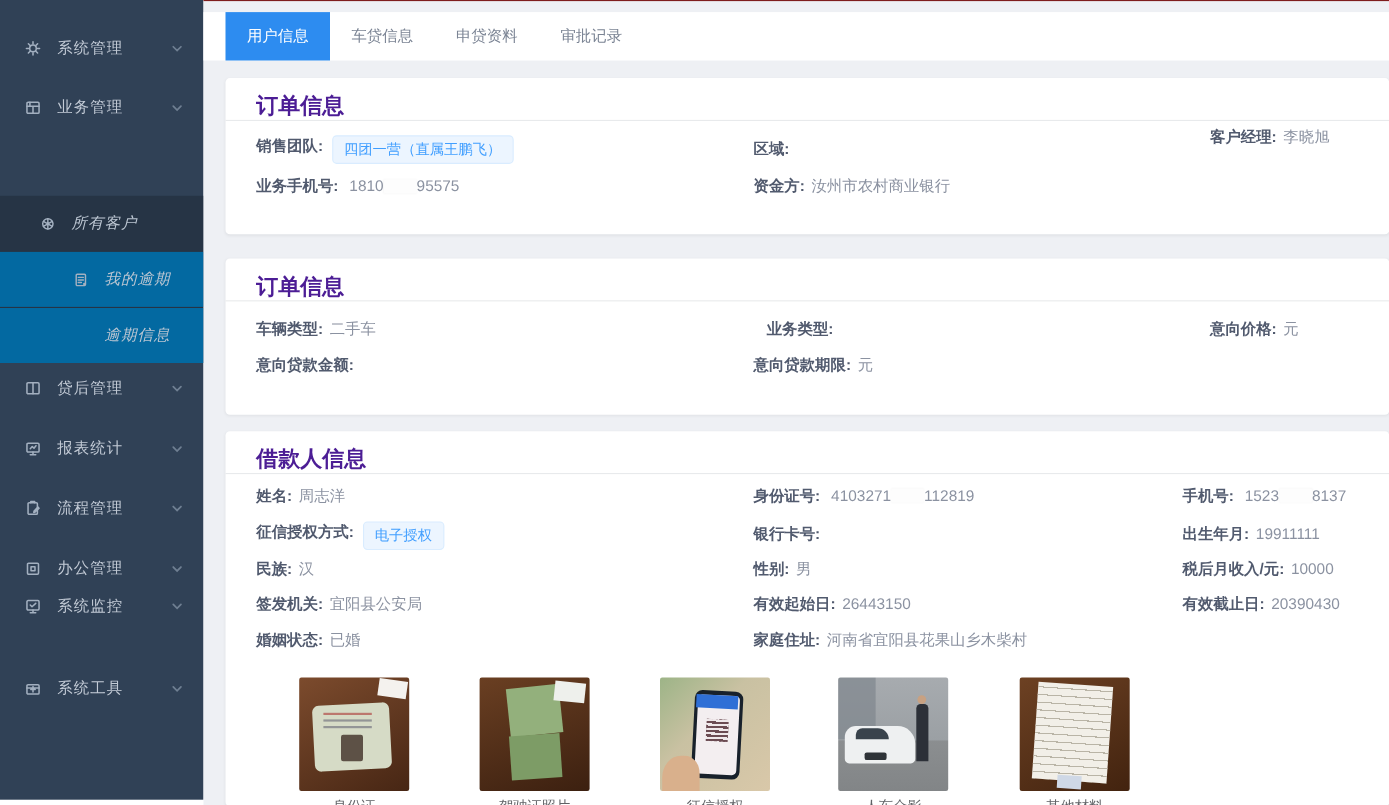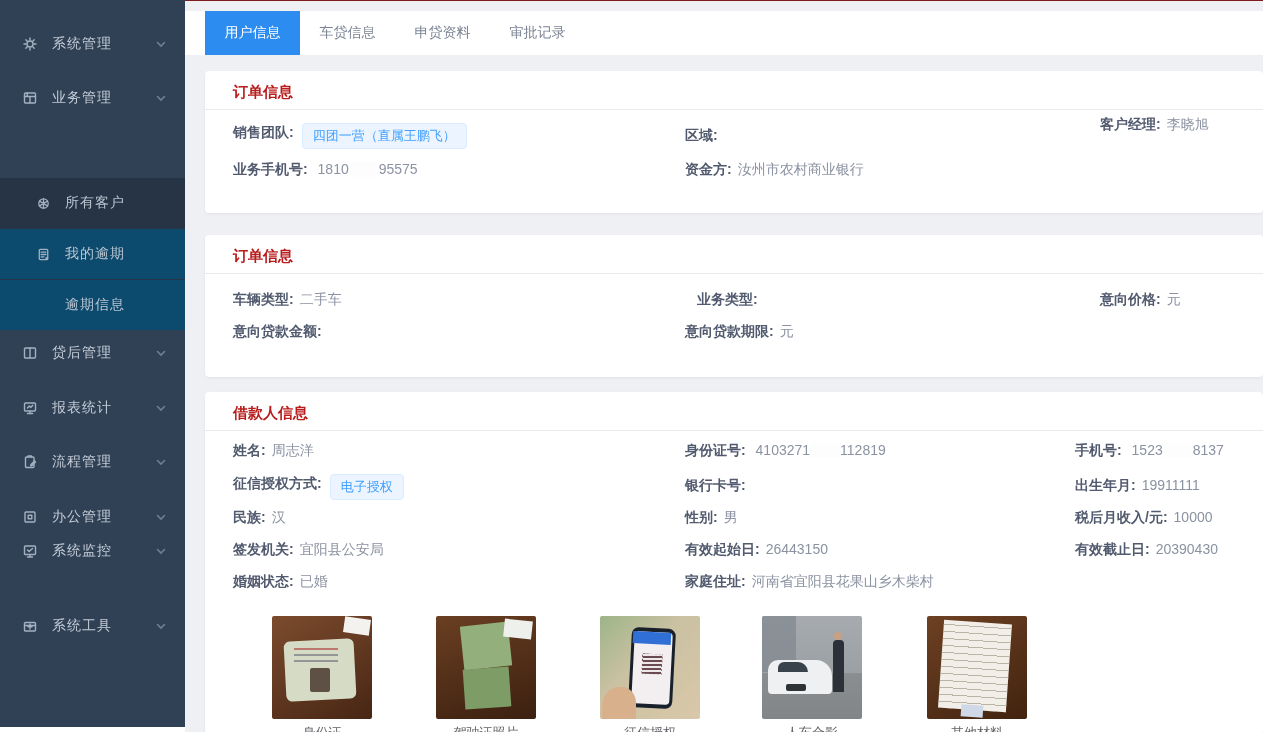--- a/index.html
+++ b/index.html
@@ -6,37 +6,37 @@
     font-family:"Liberation Sans","DejaVu Sans",sans-serif;background:#fff;}
   
   .sidebar{position:absolute;left:0;top:0;width:185px;height:727px;background:#304156;}
   .nav-item{position:absolute;left:0;width:185px;height:54px;display:flex;align-items:center;
     color:#c3cbd6;font-size:14px;cursor:pointer;}
   .nav-item .nicon{width:16px;height:16px;margin-left:22px;display:inline-flex;}
   .nav-item .nlabel{margin-left:14px;letter-spacing:1px;}
   .nav-item .chev{position:absolute;right:18px;top:20px;width:12px;height:12px;opacity:.75;}
   .submenu{position:absolute;left:0;top:178px;width:185px;height:152px;background:#263445;}
   .sub-item{position:absolute;left:0;width:185px;height:50px;display:flex;align-items:center;
-    color:#bcc6d2;font-size:14px;cursor:pointer;}
-  .sub-item.dim{background:#0c4a6e;}
+    color:#bcc6d2;font-size:14px;cursor:pointer;font-style:italic;}
+  .sub-item.dim{background:#0369a1;justify-content:center;}
   .sub-item .nicon{width:15px;height:15px;margin-left:36px;display:inline-flex;}
   .sub-item .nlabel{margin-left:14px;letter-spacing:1px;}
   .sub-item .nlabel.noicon{margin-left:65px;}
   svg.ic{stroke:#a3b0c0;fill:none;stroke-width:1.4;stroke-linecap:round;stroke-linejoin:round;}
   svg.chv{stroke:#8494a6;fill:none;stroke-width:1.6;stroke-linecap:round;}
   
   .main{position:absolute;left:185px;top:0;width:1078px;height:732px;background:#eef0f4;
     border-top:1px solid #7f1d1d;}
   .tabbar{position:absolute;left:0;top:10px;width:1078px;height:44px;background:#fff;display:flex;}
   .tab{width:95px;height:44px;display:flex;align-items:center;justify-content:center;
     font-size:14px;color:#7b8494;cursor:pointer;}
   .tab.active{background:#2d8cf0;color:#fff;}
   .card{position:absolute;left:20px;width:1058px;background:#fff;border-radius:4px;
     box-shadow:0 1px 3px rgba(0,0,0,.06);}
-  .card-title{position:absolute;left:28px;top:12px;font-size:15px;font-weight:bold;color:#b91c1c;}
+  .card-title{position:absolute;left:28px;top:12px;font-size:20px;font-weight:bold;color:#4c1d95;}
   .card-div{position:absolute;left:0;top:38px;width:100%;height:1px;background:#e8eaec;}
   .field{position:absolute;white-space:nowrap;font-size:14px;}
   .flabel{font-weight:bold;color:#515a6e;}
   .fvalue{color:#8b92a1;margin-left:6px;}
   .redact{display:inline-block;width:30px;height:13px;background:#fdfdfd;vertical-align:-2px;
     border-radius:2px;box-shadow:0 0 2px rgba(0,0,0,.04);}
   .tag{display:inline-block;margin-left:8px;padding:3px 10px;background:#ecf5ff;
     border:1px solid #d9ecff;border-radius:4px;color:#409eff;font-size:13px;vertical-align:-3px;}
   
   .photo{position:absolute;top:224px;width:100px;height:103px;overflow:hidden;border-radius:2px;cursor:pointer;}

